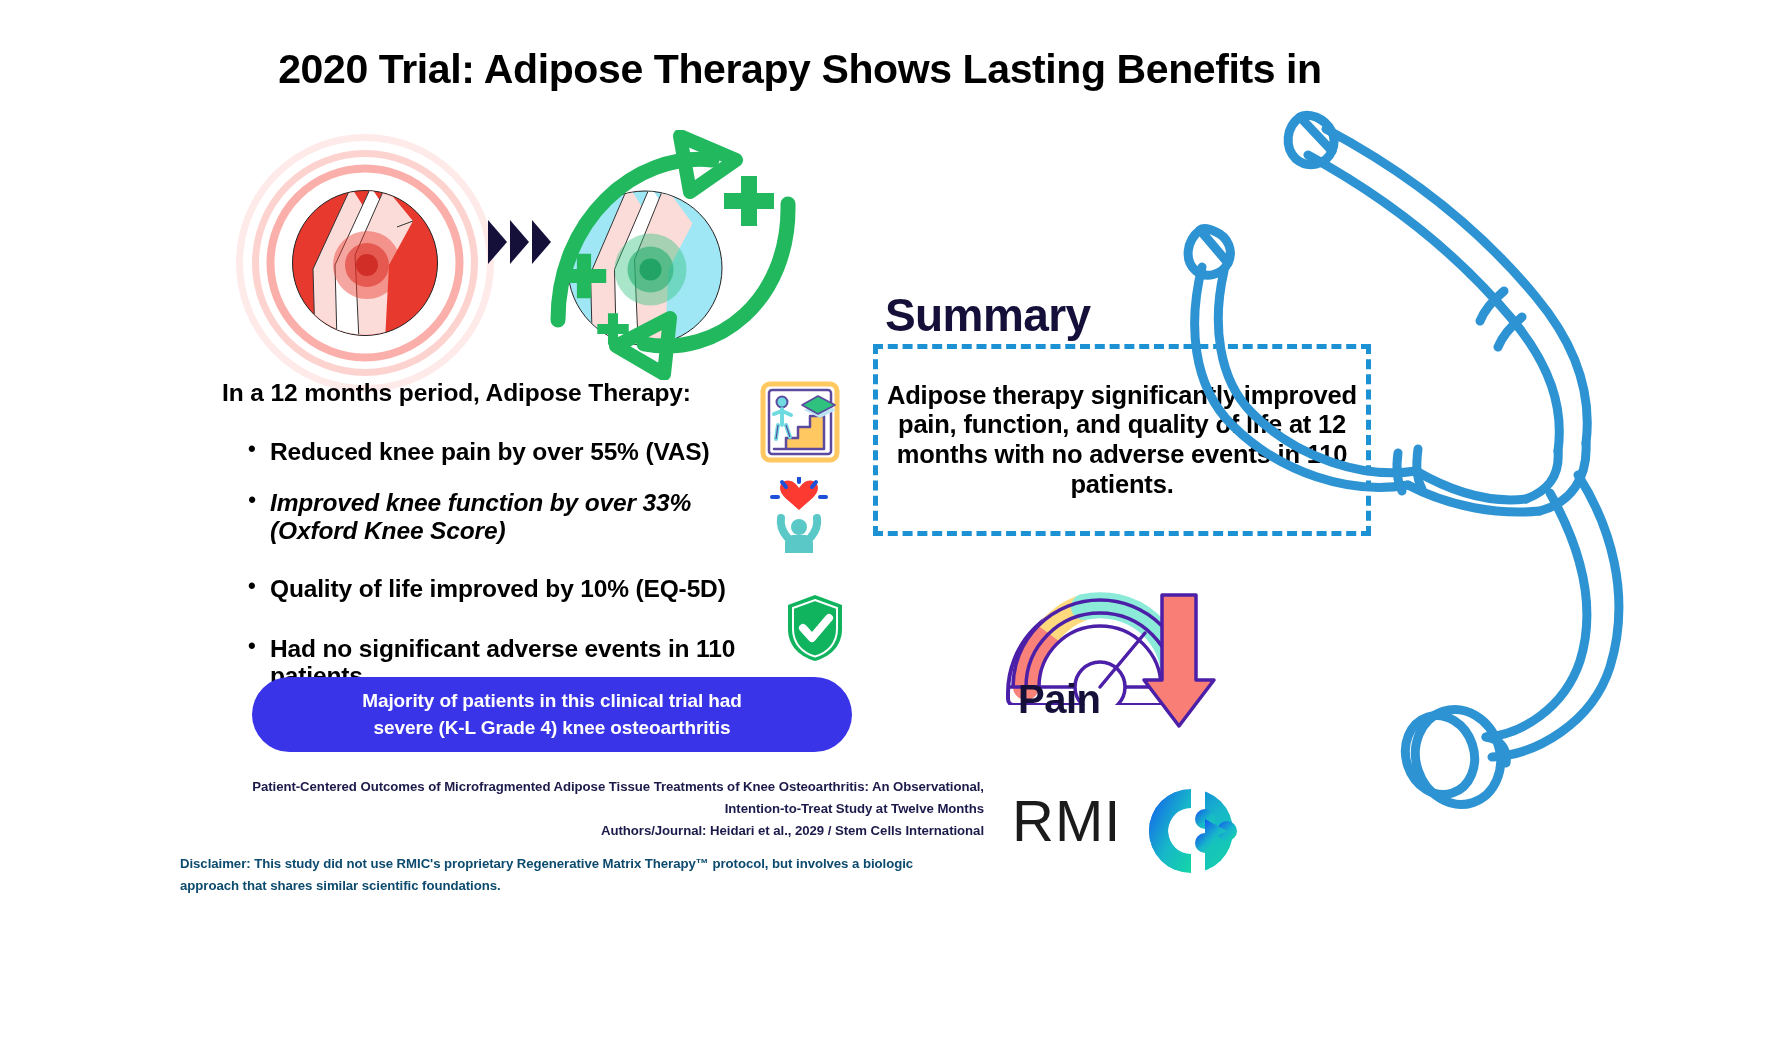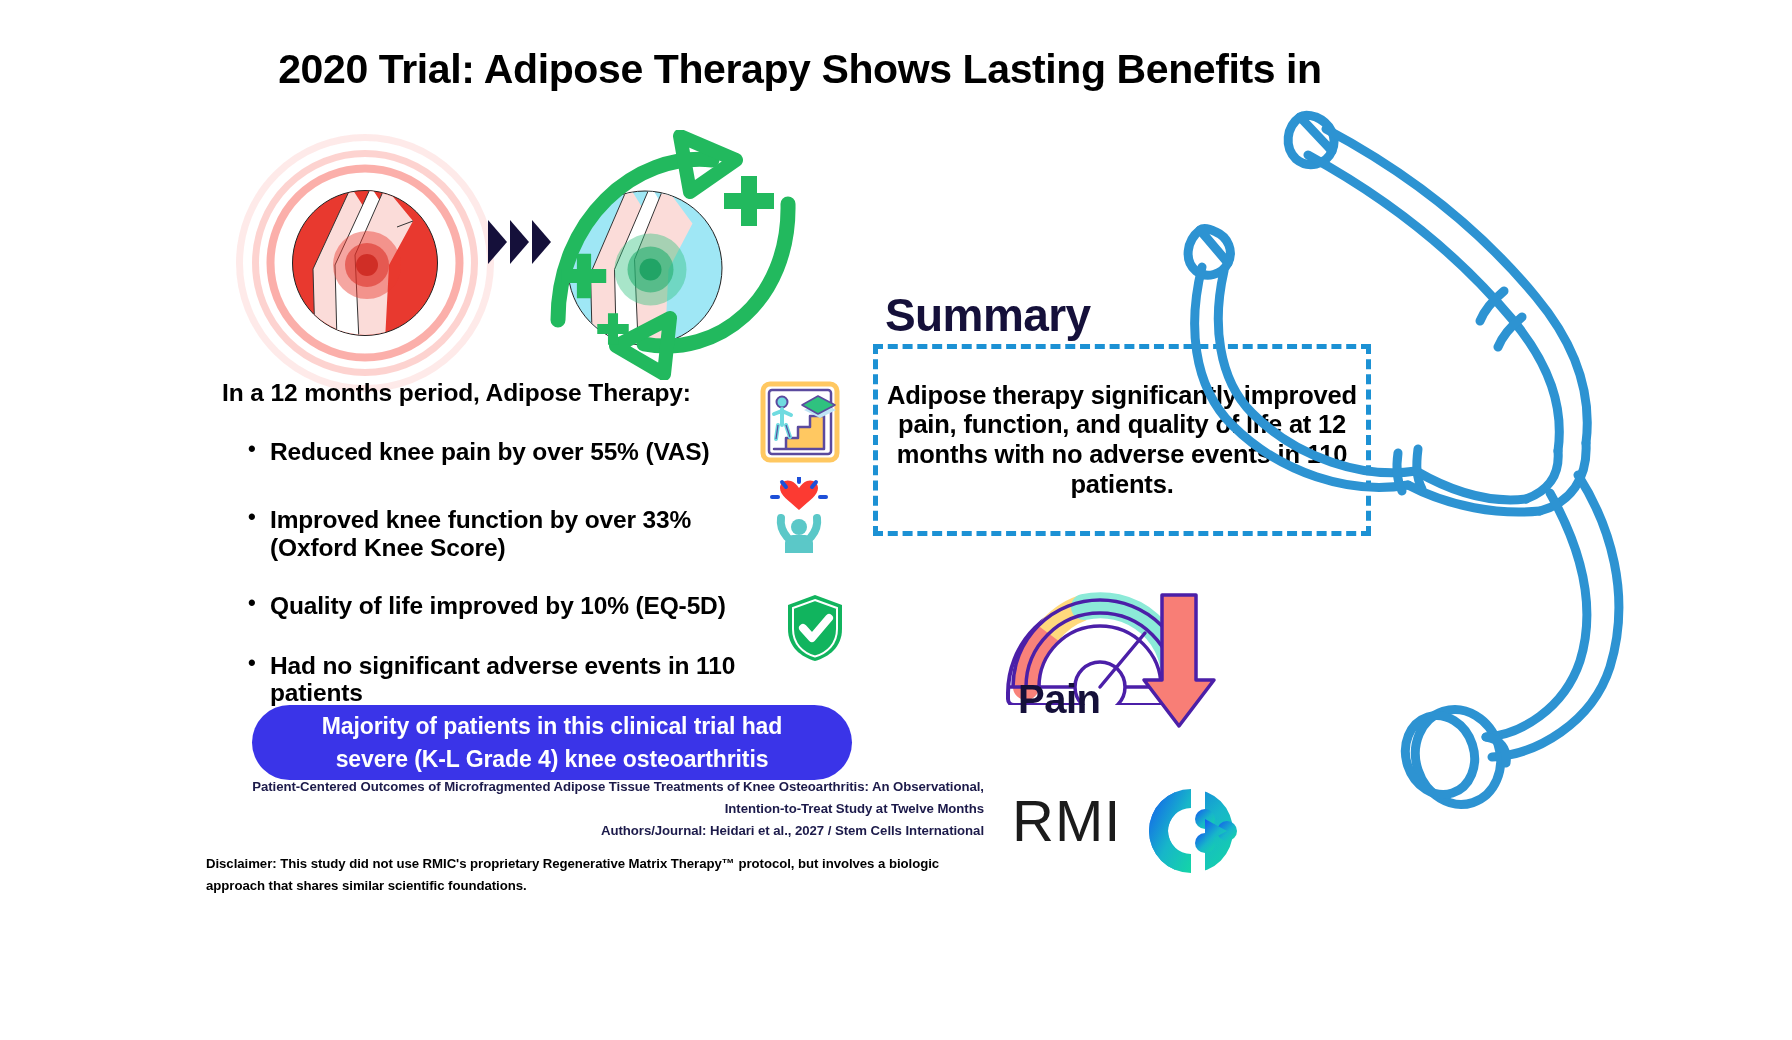--- a/index.html
+++ b/index.html
@@ -115,21 +115,21 @@
     letter-spacing: -0.15px;
   }
   #bullets li::before {
     content: "\2022";
     position: absolute;
     left: 2px;
     top: -1px;
     font-size: 22px;
   }
   #bullets li.b0 { margin-top: 8px; }
-  #bullets li.b1 { margin-top: 41px; }
+  #bullets li.b1 { margin-top: 24px; font-style: italic; }
   #bullets li.b2 { margin-top: 31px; }
   #bullets li.b3 { margin-top: 32px; }
 
   .side-icon { position: absolute; }
 
   
   #stairs-icon { left: 760px; top: 381px; width: 80px; height: 82px; }
   
   #heart-person-icon { left: 768px; top: 477px; width: 62px; height: 76px; }
   
@@ -142,49 +142,48 @@
     top: 677px;
     width: 600px;
     height: 75px;
     background: #3a34e8;
     border-radius: 38px;
     display: flex;
     flex-direction: column;
     align-items: center;
     justify-content: center;
     color: #ffffff;
-    font-size: 23px;
+    font-size: 19px;
     font-weight: bold;
     line-height: 1.42;
     text-align: center;
     letter-spacing: -0.1px;
-    margin-top: 28px;
   }
 
   
   #citation {
     position: absolute;
     left: 194px;
     top: 776px;
     width: 790px;
     font-size: 13.2px;
     font-weight: bold;
     color: #1c1a4a;
     line-height: 1.68;
     letter-spacing: -0.05px;
     text-align: right;
   }
   #disclaimer {
     position: absolute;
-    left: 206px;
+    left: 180px;
     top: 853px;
     width: 770px;
     font-size: 13.2px;
     font-weight: bold;
-    color: #000000;
+    color: #0c4a6e;
     line-height: 1.68;
     letter-spacing: -0.05px;
   }
 
   
   #summary-title {
     position: absolute;
     left: 885px;
     top: 288px;
     font-size: 46px;
@@ -354,21 +353,21 @@
 </svg>
 
 <div id="severity-banner">
   <span>Majority of patients in this clinical trial had</span>
   <span>severe (K-L Grade 4) knee osteoarthritis</span>
 </div>
 
 <div id="citation">
   <div>Patient-Centered Outcomes of Microfragmented Adipose Tissue Treatments of Knee Osteoarthritis: An Observational,</div>
   <div>Intention-to-Treat Study at Twelve Months</div>
-  <div>Authors/Journal: Heidari et al., 2027 / Stem Cells International</div>
+  <div>Authors/Journal: Heidari et al., 2029 / Stem Cells International</div>
 </div>
 
 <div id="disclaimer">
   <div>Disclaimer: This study did not use RMIC's proprietary Regenerative Matrix Therapy™ protocol, but involves a biologic</div>
   <div>approach that shares similar scientific foundations.</div>
 </div>
 
 <div id="summary-title">Summary</div>
 <div id="summary-box">
   <div id="summary-text">Adipose therapy significantly improved pain, function, and quality of life at 12 months with no adverse events in 110 patients.</div>

